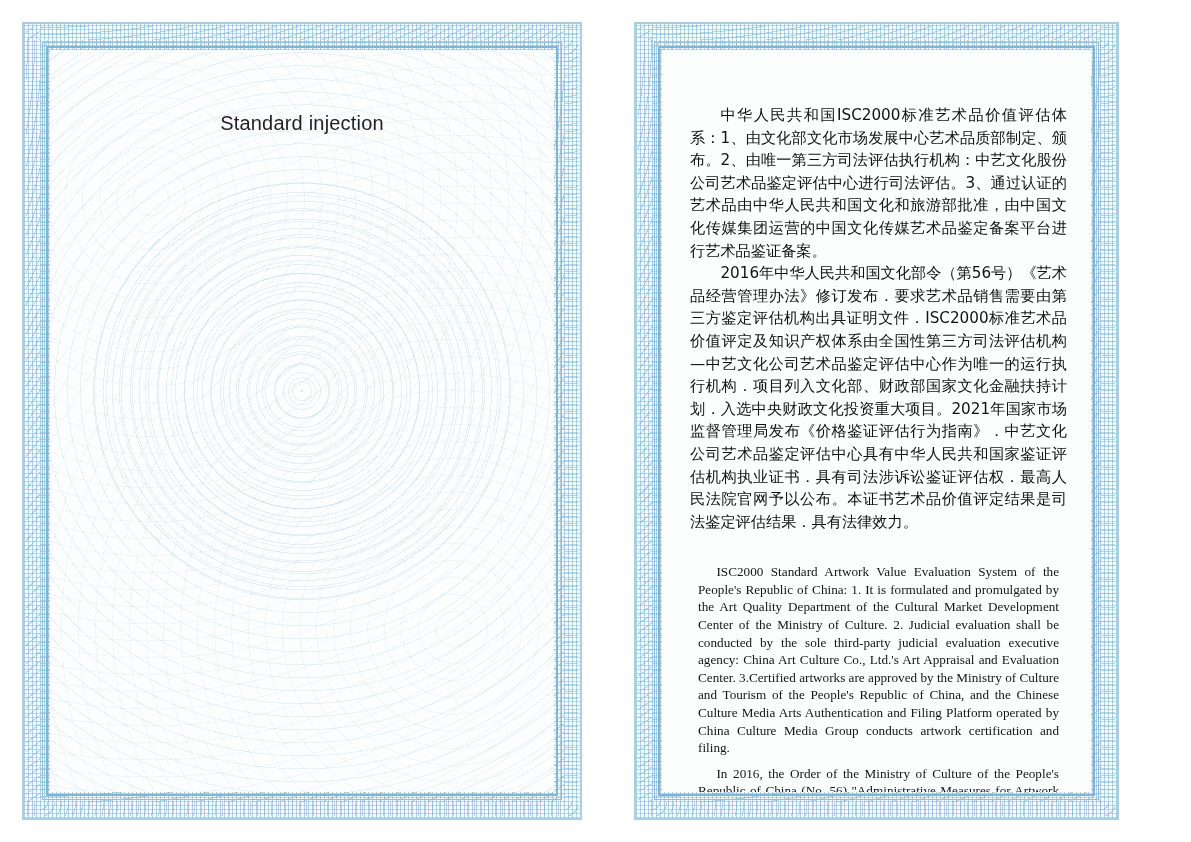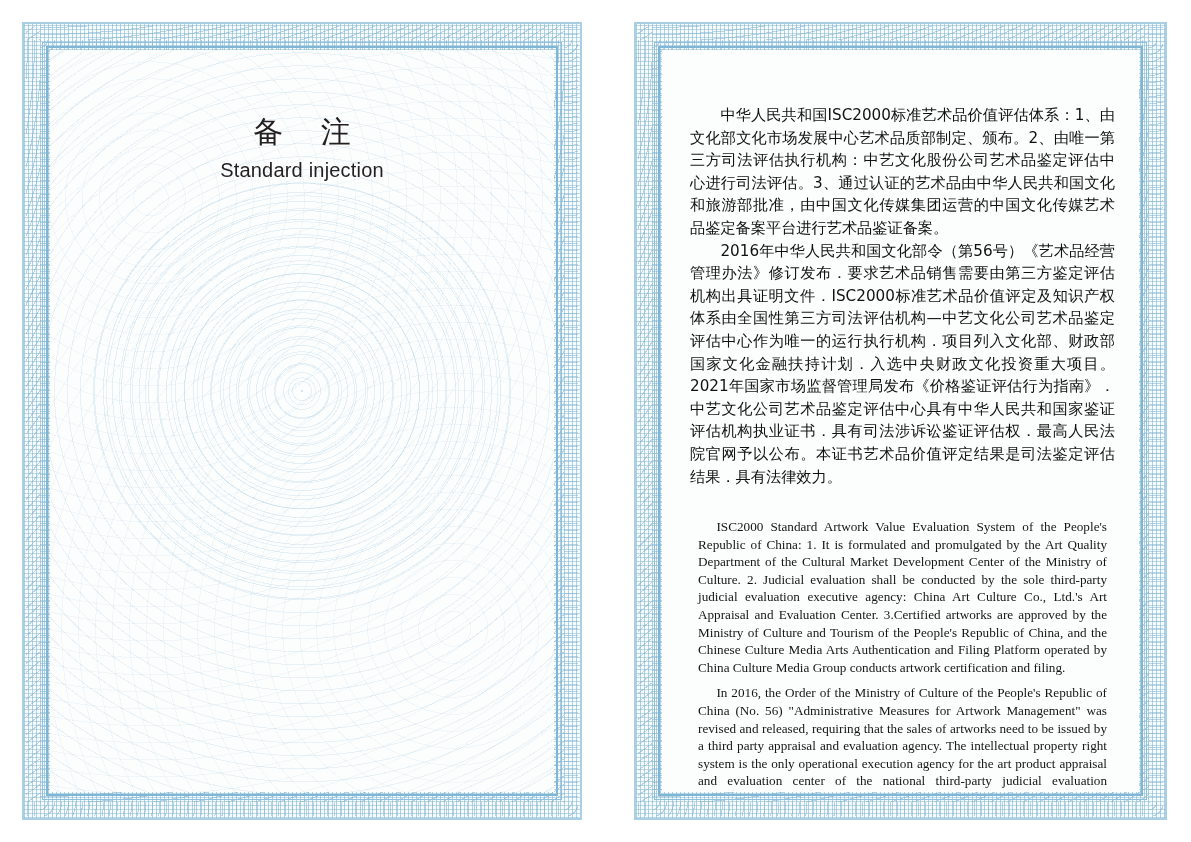--- a/index.html
+++ b/index.html
@@ -122,21 +122,21 @@
   }
   .left-title-en {
     font-size: 20px;
     color: #231f20;
     font-family: "Liberation Sans", sans-serif;
     margin: 0;
     letter-spacing: 0.2px;
   }
 
   
-  #right-page { left: 634px; width: 485px; padding-left: 48px; }
+  #right-page { left: 634px; width: 485px; }
   .right-content {
     position: absolute;
     left: 28px;
     right: 24px;
     top: 54px;
     bottom: 28px;
   }
   .cn-block {
     color: #111111;
     font-family: "DejaVu Sans", sans-serif;
@@ -167,21 +167,20 @@
 
 <div class="page" id="left-page">
   <div class="border-outer"></div>
   <div class="border-wave"></div>
   <div class="border-inner-rule"></div>
   <div class="border-inner-rule2"></div>
   <div class="paper">
     <div class="rosette"></div>
     <div class="rosette-ring"></div>
     <div class="left-title-wrap">
-      <p class="left-title-cn">备 注</p>
       <p class="left-title-en">Standard injection</p>
     </div>
   </div>
 </div>
 
 <div class="page" id="right-page">
   <div class="border-outer"></div>
   <div class="border-wave"></div>
   <div class="border-inner-rule"></div>
   <div class="border-inner-rule2"></div>

